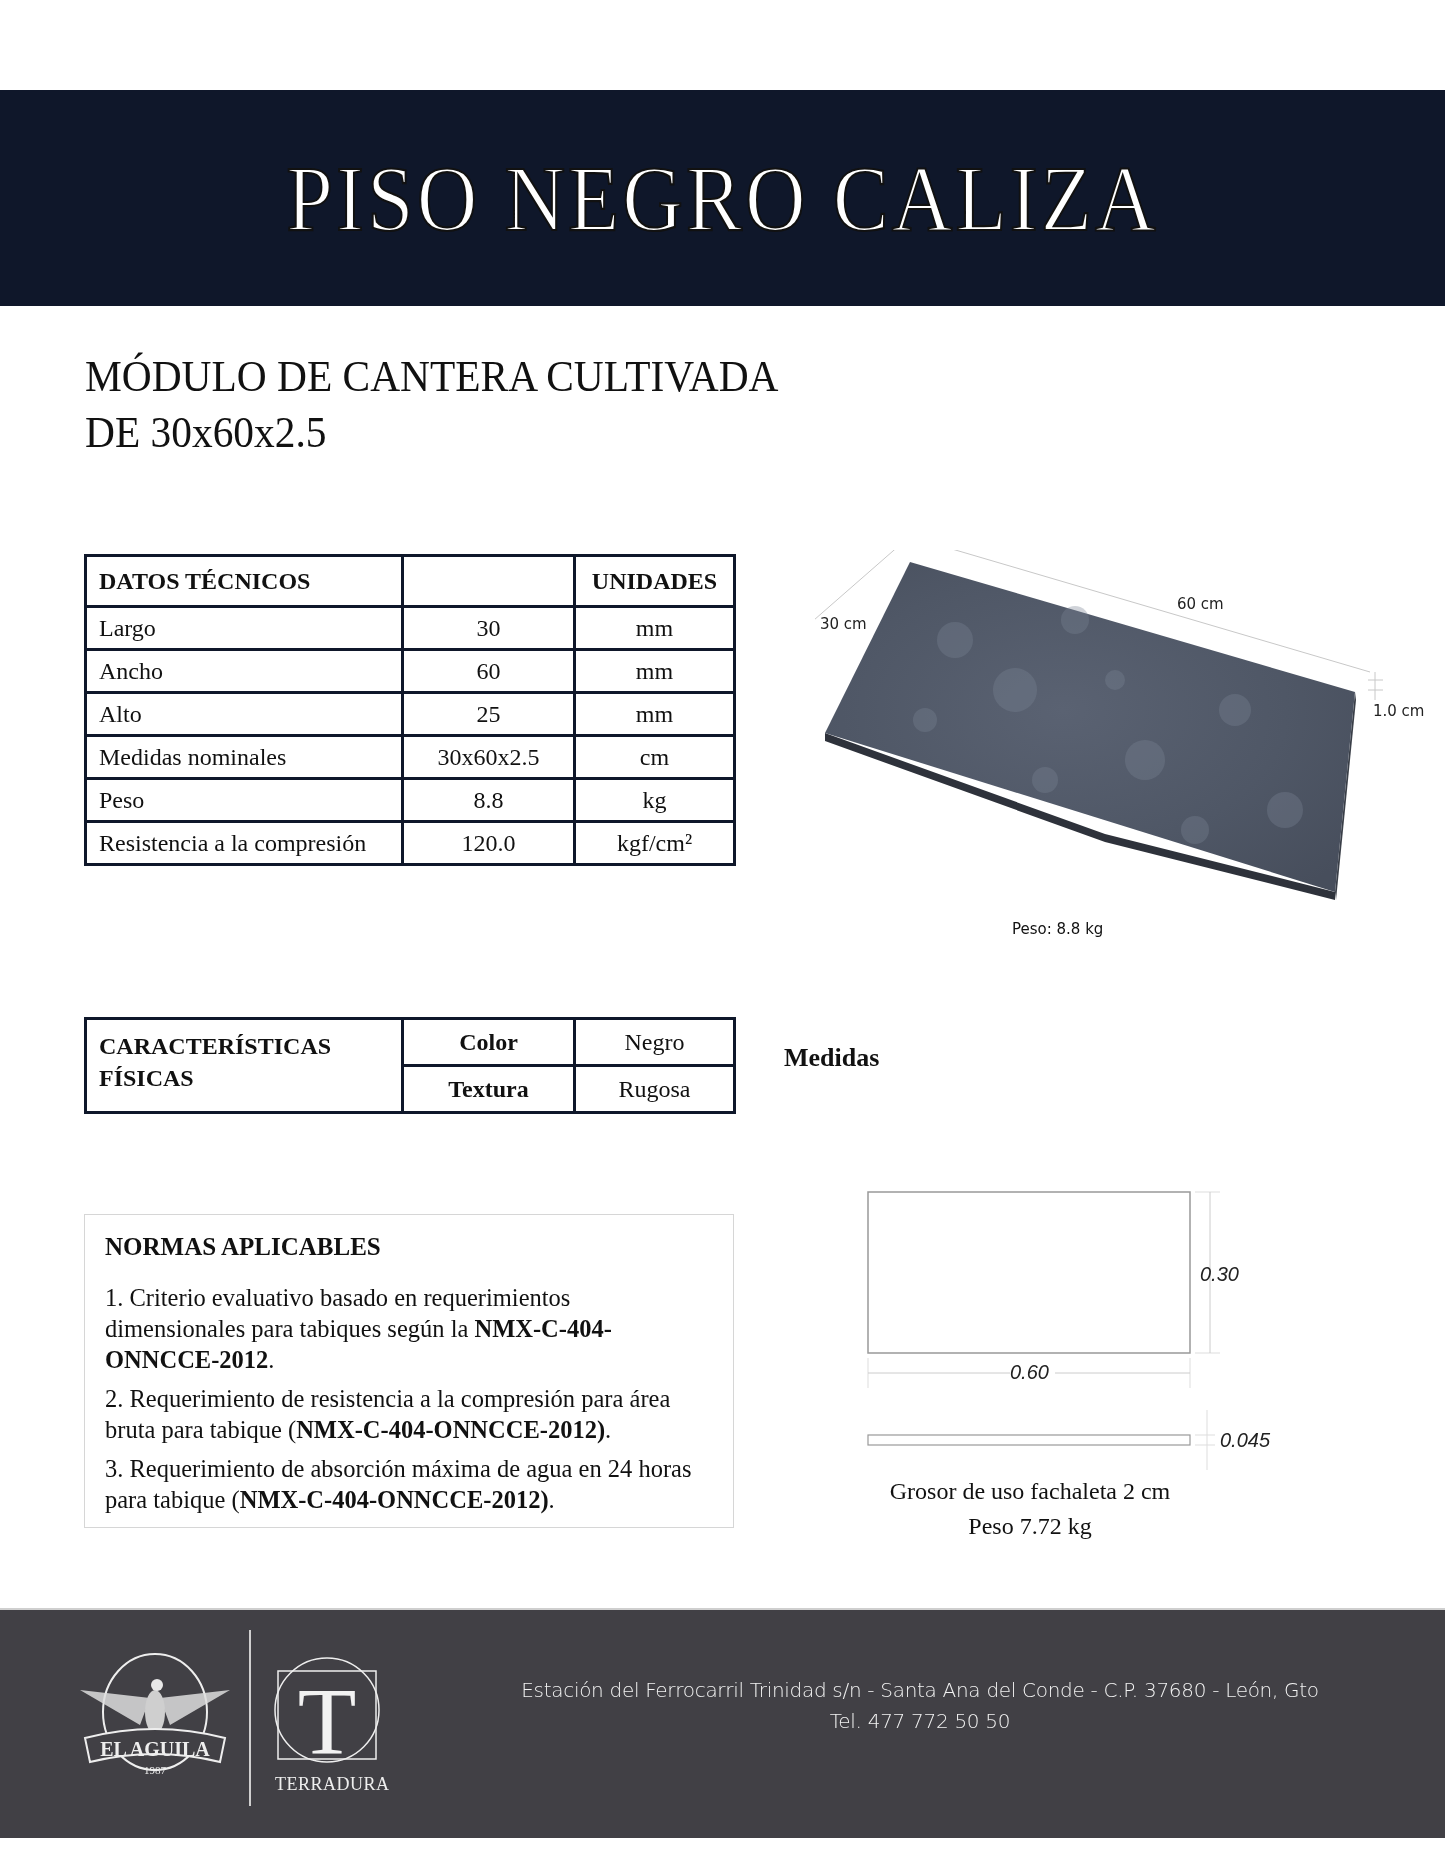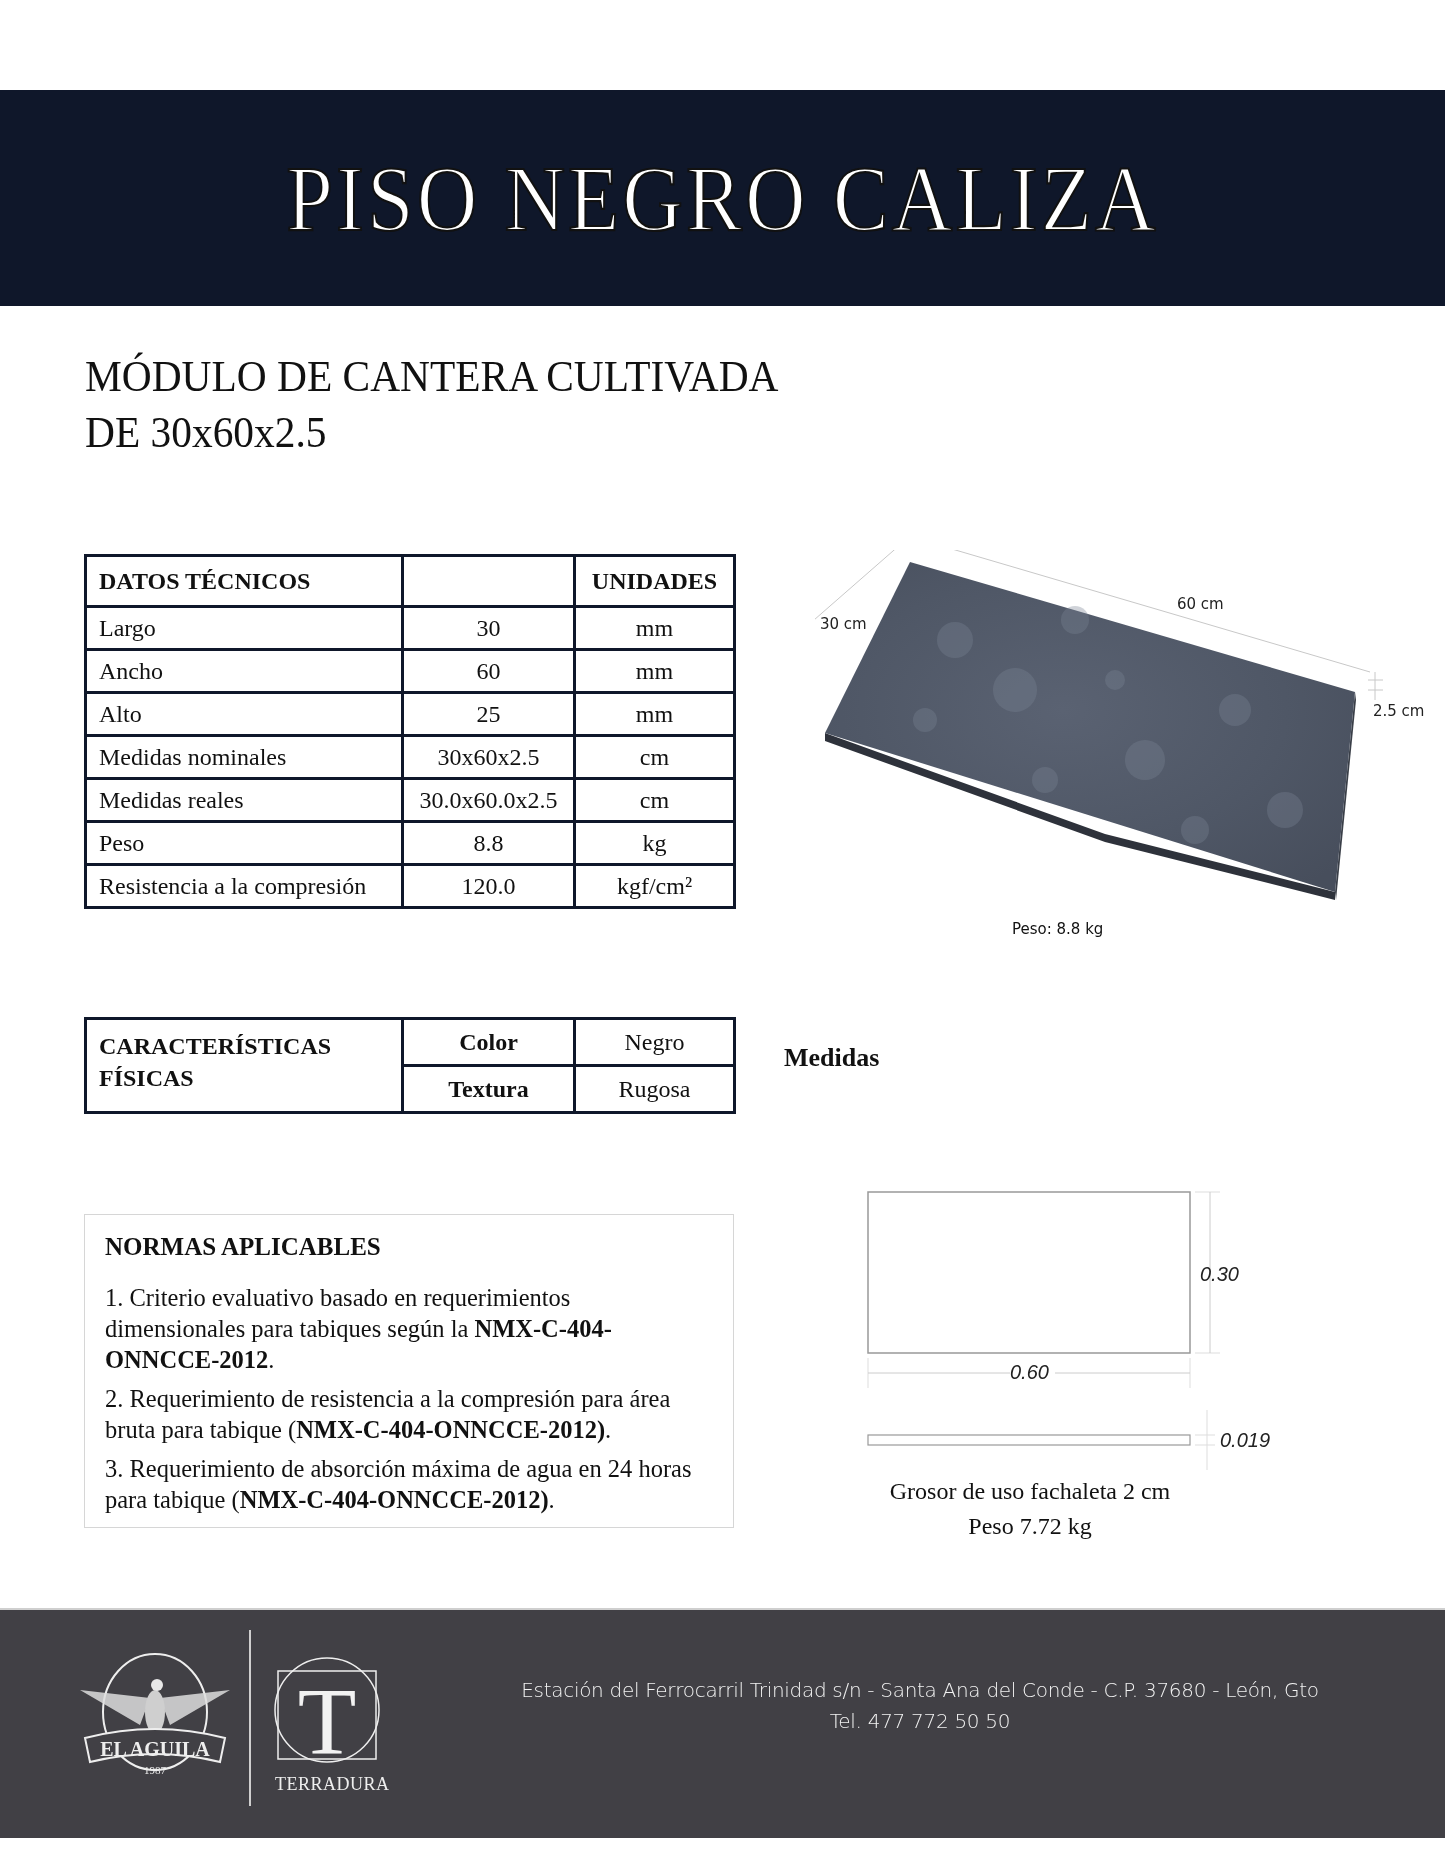--- a/index.html
+++ b/index.html
@@ -93,25 +93,20 @@
         <td class="c1">Alto</td>
         <td class="c2">25</td>
         <td class="c3">mm</td>
       </tr>
   <tr>
         <td class="c1">Medidas nominales</td>
         <td class="c2">30x60x2.5</td>
         <td class="c3">cm</td>
       </tr>
   <tr>
-        <td class="c1">Medidas reales</td>
-        <td class="c2">30.0x60.0x2.5</td>
-        <td class="c3">cm</td>
-      </tr>
-  <tr>
         <td class="c1">Peso</td>
         <td class="c2">8.8</td>
         <td class="c3">kg</td>
       </tr>
   <tr>
         <td class="c1">Resistencia a la compresión</td>
         <td class="c2">120.0</td>
         <td class="c3">kgf/cm²</td>
       </tr>
 </tbody>
@@ -145,21 +140,21 @@
       <circle cx="420" cy="160" r="16"></circle>
         <circle cx="470" cy="260" r="18"></circle>
       <circle cx="110" cy="170" r="12"></circle>
         <circle cx="380" cy="280" r="14"></circle>
       <circle cx="300" cy="130" r="10"></circle>
         <circle cx="230" cy="230" r="13"></circle>
     </g>
   </svg>
   <span class="dim-lbl" style="left:5px; top:65px;">30 cm</span>
   <span class="dim-lbl" style="left:362px; top:45px;">60 cm</span>
-  <span class="dim-lbl" style="left:558px; top:152px;">2.5 cm</span>
+  <span class="dim-lbl" style="left:558px; top:152px;">1.0 cm</span>
 </div>
 <span class="peso-lbl">Peso: 8.8 kg</span>
 
 <table class="tbl" id="caract">
   <tbody>
       <tr>
     <td class="lbl" rowspan="2">
       <div>CARACTERÍSTICAS</div>
       <div>FÍSICAS</div>
     </td>
@@ -192,21 +187,21 @@
     <line x1="330" y1="173" x2="330" y2="203" stroke="#ddd"></line>
     <line x1="8" y1="188" x2="150" y2="188" stroke="#ccc"></line>
     <line x1="195" y1="188" x2="330" y2="188" stroke="#ccc"></line>
     <rect x="8" y="250" width="322" height="10" fill="none" stroke="#999" stroke-width="1.2"></rect>
     <line x1="347" y1="225" x2="347" y2="285" stroke="#ddd"></line>
     <line x1="335" y1="250" x2="355" y2="250" stroke="#ddd"></line>
     <line x1="335" y1="260" x2="355" y2="260" stroke="#ddd"></line>
   </svg>
   <span class="draw-lbl" style="left:340px; top:78px;">0.30</span>
   <span class="draw-lbl" style="left:150px; top:176px;">0.60</span>
-  <span class="draw-lbl" style="left:360px; top:244px;">0.019</span>
+  <span class="draw-lbl" style="left:360px; top:244px;">0.045</span>
 </div>
 <div class="draw-cap">
   <div>Grosor de uso fachaleta 2 cm</div>
   <div>Peso 7.72 kg</div>
 </div>
 
 <div class="footer">
   <svg class="logo-aguila" viewBox="0 0 170 140">
     <ellipse cx="85" cy="62" rx="52" ry="58" fill="none" stroke="#eee" stroke-width="2"></ellipse>
     <path d="M10 40 L80 48 L70 75 Z M160 40 L90 48 L100 75 Z" fill="#ddd" opacity="0.85"></path>

